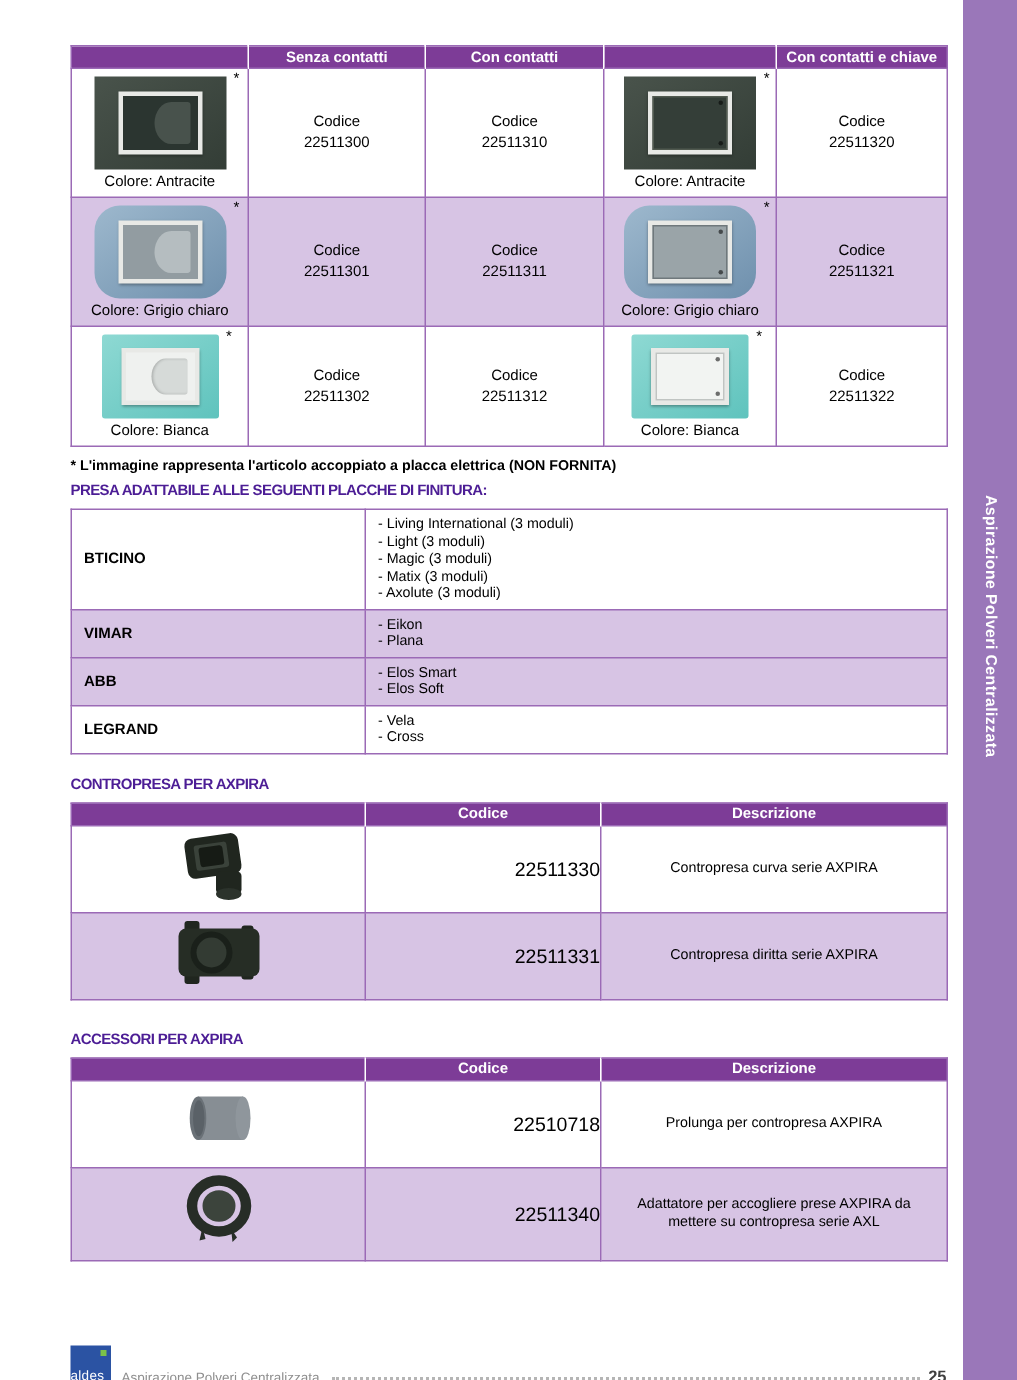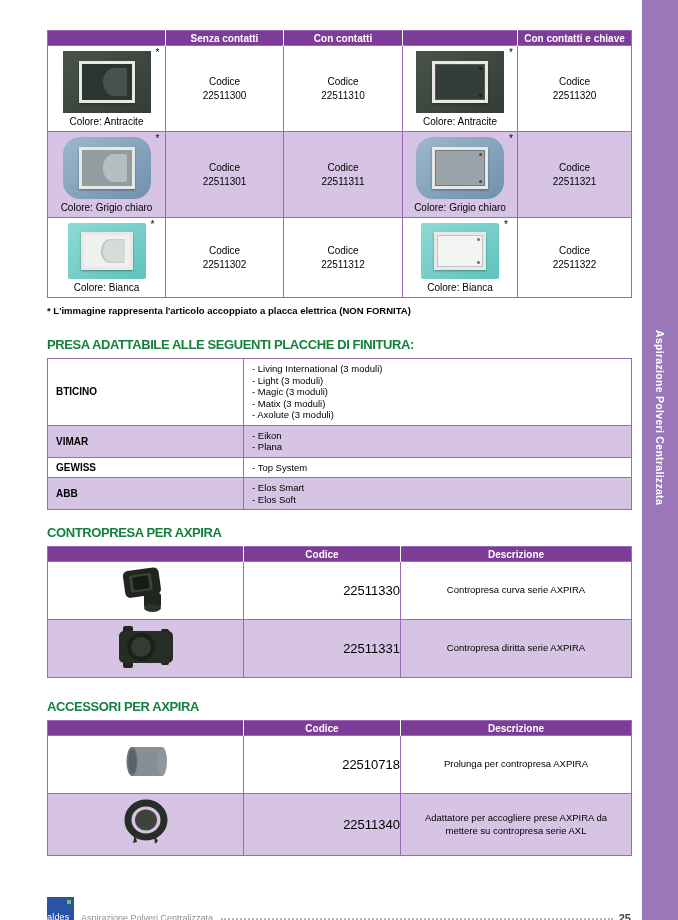--- a/index.html
+++ b/index.html
@@ -53,21 +53,21 @@
   .keyed.antracite .socket { background:#343e38; border:1px solid #515a50; }
   .keyed.grigio .socket { background:#9aa4a8; border:1px solid #6f787c; }
   .keyed.bianca .socket { background:#f2f4f2; border:1px solid #c0c4c2; }
   .keyed .socket::before, .keyed .socket::after {
     content:""; position:absolute; width:3px; height:3px; border-radius:50%; background:rgba(0,0,0,.55); right:2px; }
   .keyed .socket::before { top:2px; } .keyed .socket::after { bottom:2px; }
   .color-label { font-size:10px; margin-top:3px; }
 
   
   .footnote { font-size:9.5px; margin-top:7px;font-weight:bold; }
-  h2.sec { font-size:13px; font-weight:bold; letter-spacing:-.4px; color:#15803d; margin:21px 0 6px; }
+  h2.sec { font-size:10px; font-weight:bold; letter-spacing:-.4px; color:#4c1d95; margin:6px 0 6px; }
 
   
   .brand-table td { text-align:left; }
   .brand-name { font-size:10px; font-weight:bold; padding:4px 4px 4px 8px; width:196px; }
   .brand-items { font-size:9.5px; line-height:11.5px; padding:4px 4px 4px 8px; }
 
   
   .img-cell { height:58px; }
   .desc-cell { font-size:9.5px; line-height:1.3; padding:0 10px; }
   .num-cell { font-size:13px;text-align:right; }
@@ -246,31 +246,32 @@
           <div>- Axolute (3 moduli)</div>
         </td>
       </tr>
       <tr class="alt">
         <td class="brand-name">VIMAR</td>
         <td class="brand-items">
           <div>- Eikon</div>
           <div>- Plana</div>
         </td>
       </tr>
-      <tr>
-        <td class="brand-name">GEWISS</td>
-        <td class="brand-items">
-          <div>- Top System</div>
-        </td>
-      </tr>
       <tr class="alt">
         <td class="brand-name">ABB</td>
         <td class="brand-items">
           <div>- Elos Smart</div>
           <div>- Elos Soft</div>
+        </td>
+      </tr>
+      <tr>
+        <td class="brand-name">LEGRAND</td>
+        <td class="brand-items">
+          <div>- Vela</div>
+          <div>- Cross</div>
         </td>
       </tr>
     </tbody>
       </table>
 
     <h2 class="sec" style="margin-top:15px">CONTROPRESA PER AXPIRA</h2>
 
     <table>
       <colgroup>
           <col style="width:196px">

